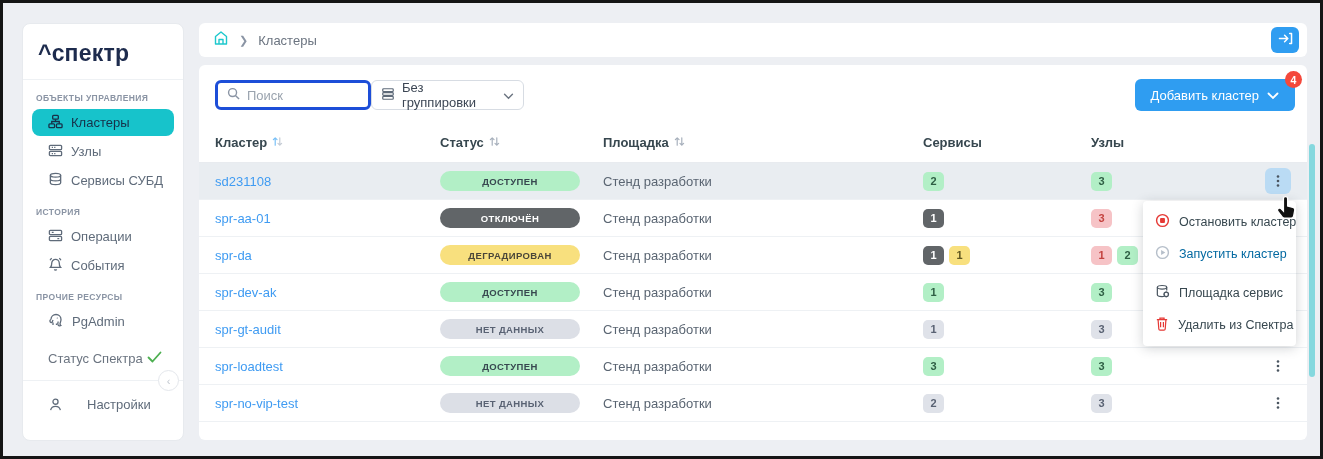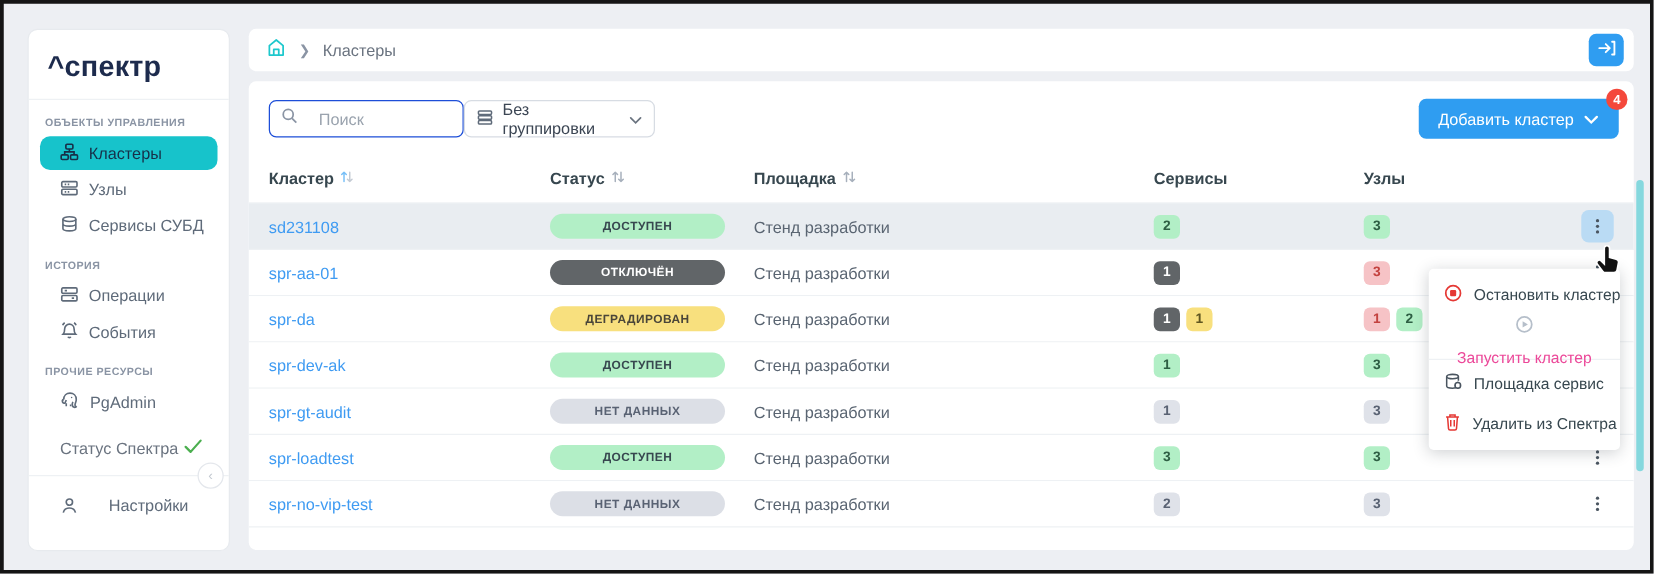--- a/index.html
+++ b/index.html
@@ -32,22 +32,22 @@
               background:#fff; border-radius:6px; display:flex; align-items:center; padding:0 8px 0 14px; }
   .crumb-sep { color:#8a94a4; font-size:11px; margin:0 10px; }
   .crumb-current { font-size:13px; color:#6b7480; }
   .login-btn { margin-left:auto; width:28px; height:26px; border:none; border-radius:6px;
                background:#2f9df1; display:flex; align-items:center; justify-content:center; cursor:pointer; }
 
   
   .main { position:absolute; left:196px; top:62px; width:1108px; height:375px;
           background:#fff; border-radius:6px; overflow:hidden; }
   .toolbar { display:flex; align-items:center; padding:14px 12px 12px 16px; }
-  .search-box { display:flex; align-items:center; gap:17px; width:156px; height:30px;
-                border:1px solid #1d4ed8; border-radius:6px; padding:0 9px; background:#fff; }
+  .search-box { display:flex; align-items:center; gap:7px; width:156px; height:30px;
+                border:3px solid #1d4ed8; border-radius:6px; padding:0 9px; background:#fff; }
   .search-box input { border:none; outline:none; width:100%; font-size:13px; color:#3c4654;
                       font-family:"Liberation Sans", sans-serif; background:transparent; }
   .search-box input::placeholder { color:#9aa3ae; }
   .group-select { display:flex; align-items:center; gap:7px; width:153px; height:30px;
                   border:1px solid #d7dce3; border-radius:6px; padding:0 9px; 
                   font-size:13px; color:#3c4654; cursor:pointer; background:#fff; }
   .group-select .chev { margin-left:auto; color:#6b7480; }
   .add-wrap { position:relative; margin-left:auto; }
   .add-btn { height:32px; padding:0 16px; border:none; border-radius:6px; background:#2f9df1;
              color:#fff; font-size:13px; font-family:"Liberation Sans", sans-serif;
@@ -79,24 +79,24 @@
   .badge.yellow { background:#f8e07e; color:#5f5620; }
   .badge.red    { background:#f6c3c6; color:#c3423f; }
   .badge.gray   { background:#dfe2e9; color:#596273; }
   .cell.actions { display:flex; justify-content:flex-end; }
   .kebab { width:26px; height:26px; border:none; border-radius:6px; background:transparent;
            display:flex; align-items:center; justify-content:center; cursor:pointer; }
   .trow.hover .kebab { background:#badbf4; }
 
   
   .ctx-menu { position:absolute; left:1140px; top:198px; width:153px; background:#fff;
-              border-radius:4px; box-shadow:0 2px 12px rgba(40,50,60,.22); padding:5px 0; z-index:20;margin-top:14px; }
+              border-radius:4px; box-shadow:0 2px 12px rgba(40,50,60,.22); padding:5px 0; z-index:20; }
   .ctx-item { display:flex; align-items:center; gap:9px; height:32px; padding:0 12px;
               font-size:12.5px; color:#37474f; cursor:pointer; white-space:nowrap; }
-  .ctx-item.disabled { color:#ec4899; cursor:default;flex-direction:column; }
+  .ctx-item.disabled { color:#0369a1; cursor:default; }
   .ctx-divider { border-top:1px solid #eef1f4; margin:3px 0; }
 
   
   .v-scroll { position:absolute; left:1306px; top:141px; width:6px; height:233px;
               background:#85d8de; border-radius:3px; }
   .cursor { position:absolute; left:1272px; top:191px; z-index:30; pointer-events:none; }
 </style>
 </head>
 <body>
 

